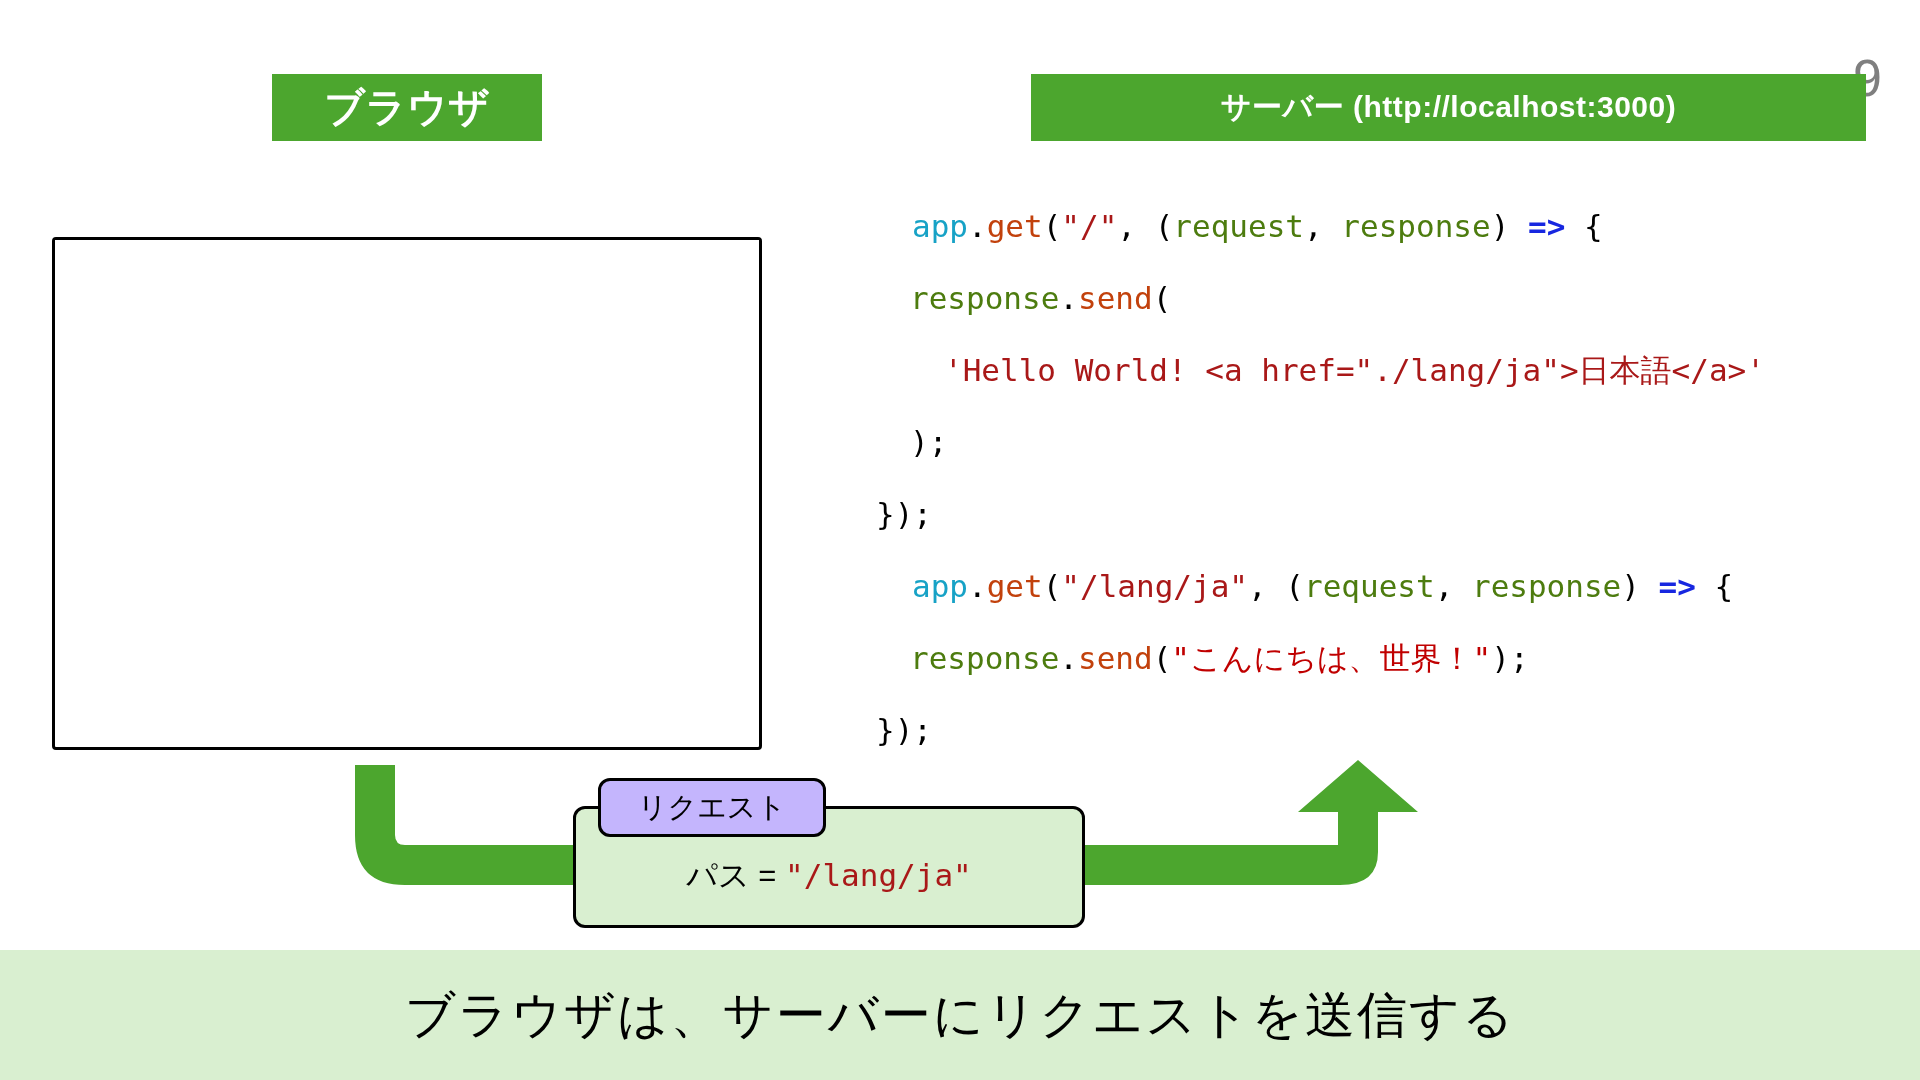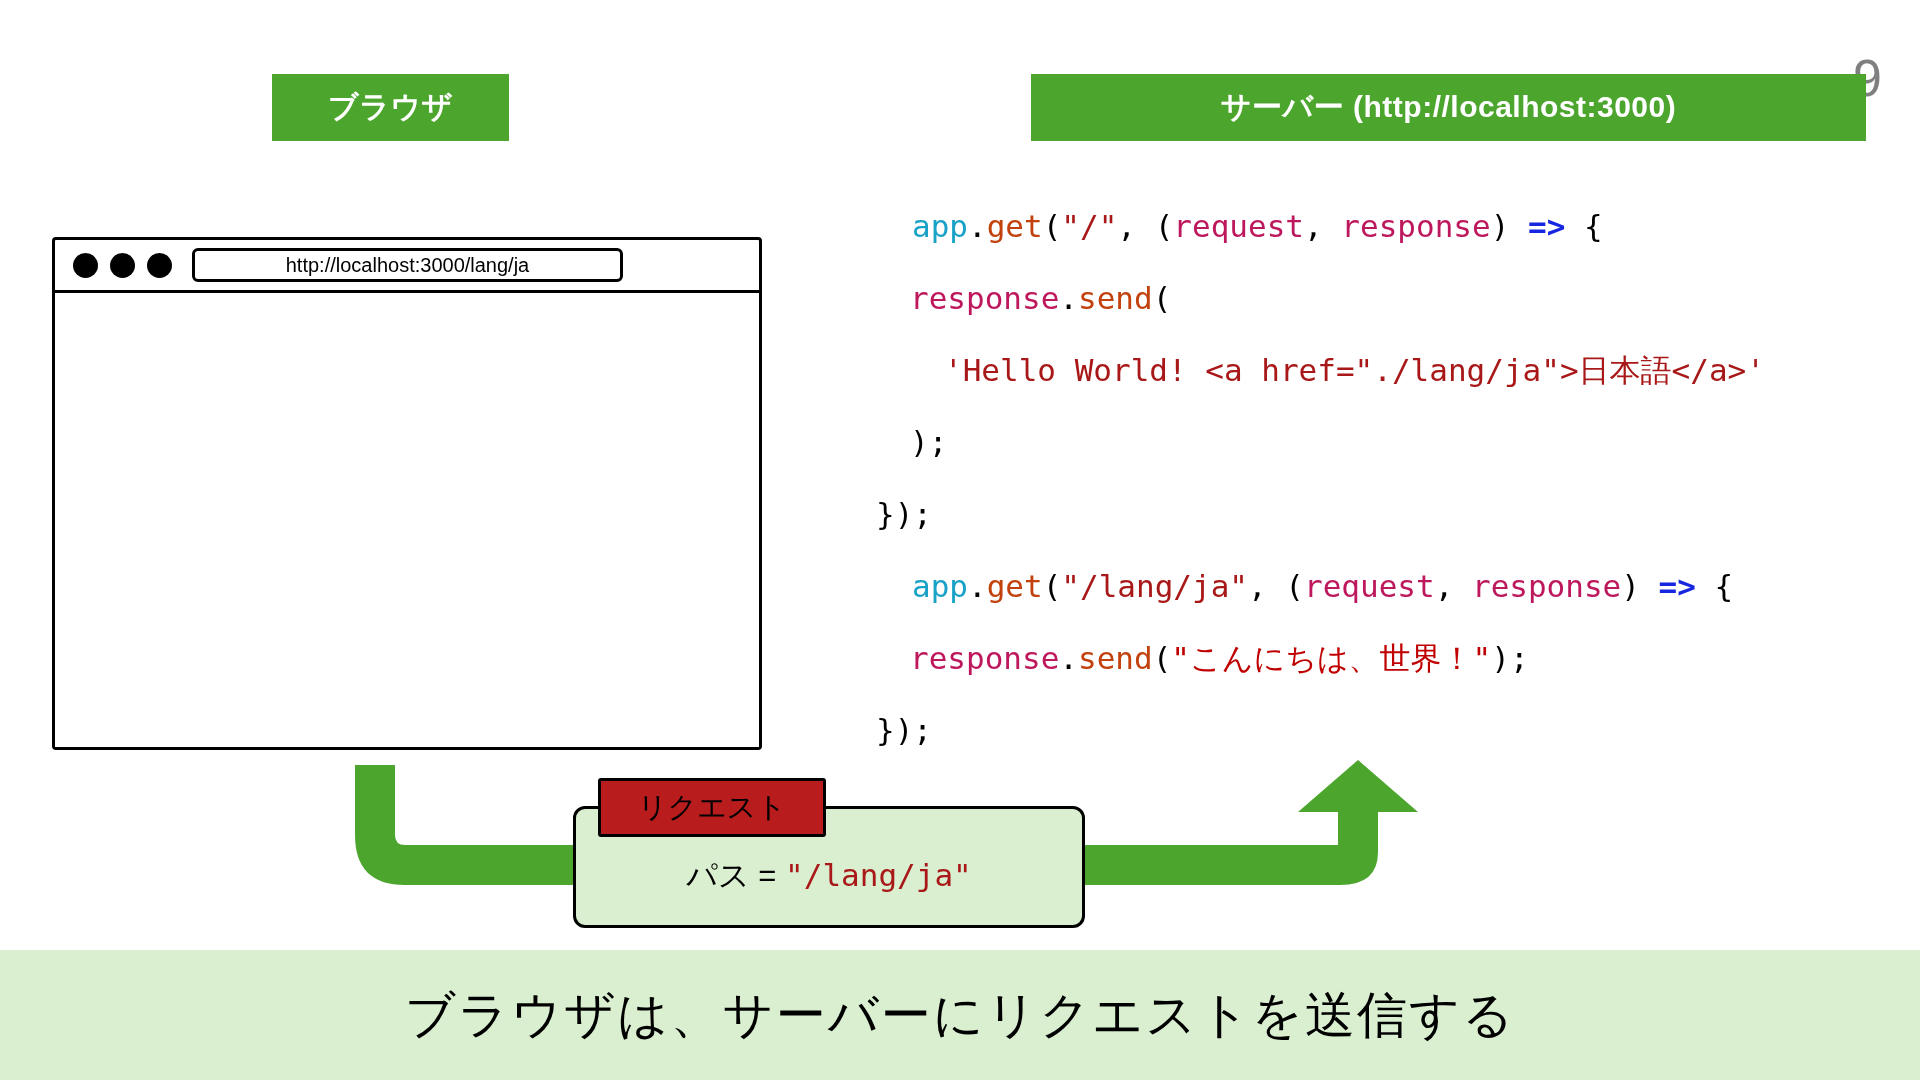--- a/index.html
+++ b/index.html
@@ -35,23 +35,23 @@
     display: flex;
     align-items: center;
     justify-content: center;
     font-family: "Liberation Sans", sans-serif;
     letter-spacing: 0.5px;
     white-space: nowrap;
   }
   #chip-browser {
     left: 272px;
     top: 74px;
-    width: 237px;
+    width: 270px;
     height: 67px;
-    font-size: 30px;
+    font-size: 40px;
   }
   #chip-server {
     left: 1031px;
     top: 74px;
     width: 835px;
     height: 67px;
     font-size: 30px;
   }
 
   
@@ -117,21 +117,21 @@
     font-family: "DejaVu Sans Mono", monospace;
     font-size: 31px;
     line-height: 72px;
     color: #000000;
     white-space: pre;
   }
   .tok-obj   { color: #17A2C6; margin-left: 36px; }
   .tok-prop  { color: #c2410c; }
   .tok-str   { color: #A91818; }
   .tok-str2  { color: #C00000; }
-  .tok-param { color: #be185d; }
+  .tok-param { color: #4d7c0f; }
   .tok-arrow { color: #1727E0; font-weight: bold; }
   .tok-punct { color: #000000; }
 
   
   #request-arrow {
     position: absolute;
     left: 355px;
     top: 760px;
     width: 1070px;
     height: 160px;
@@ -161,23 +161,23 @@
   }
   #request-callout-body .label {
     font-family: Liberation Sans, sans-serif;
   }
   #request-tab {
     position: absolute;
     left: 598px;
     top: 778px;
     width: 228px;
     height: 59px;
-    background: #b91c1c;
-    border: 3px solid #000000;
-    border-radius: 3px;
+    background: #c4b5fd;
+    border: 3px solid #000000;
+    border-radius: 12px;
     box-sizing: border-box;
     display: flex;
     align-items: center;
     justify-content: center;
     z-index: 3;
   }
   #request-tab-label {
     font-size: 29px;
     color: #000000;
     font-family: "Liberation Sans", sans-serif;
@@ -207,30 +207,20 @@
 </head>
 <body>
 
 <div id="page-number">9</div>
 
 <div class="chip" id="chip-browser">ブラウザ</div>
 
 <div class="chip" id="chip-server">サーバー (http://localhost:3000)</div>
 
 <div id="browser-window">
-  <div id="browser-chrome">
-    <div id="browser-dots">
-      <span class="dot"></span>
-      <span class="dot"></span>
-      <span class="dot"></span>
-    </div>
-    <div id="url-bar">
-      <span id="url-text">http://localhost:3000/lang/ja</span>
-    </div>
-  </div>
   <div id="browser-viewport"></div>
 </div>
 
 <div id="code-block"><div style="padding-left: 0px;"><span class="tok-obj">app</span><span class="tok-punct">.</span><span class="tok-prop">get</span><span class="tok-punct">(</span><span class="tok-str">"/"</span><span class="tok-punct">, (</span><span class="tok-param">request</span><span class="tok-punct">, </span><span class="tok-param">response</span><span class="tok-punct">) </span><span class="tok-arrow">=&gt;</span><span class="tok-punct"> {</span></div><div style="padding-left: 34px;"><span class="tok-param">response</span><span class="tok-punct">.</span><span class="tok-prop">send</span><span class="tok-punct">(</span></div><div style="padding-left: 68px;"><span class="tok-str">'Hello World! &lt;a href="./lang/ja"&gt;日本語&lt;/a&gt;'</span></div><div style="padding-left: 34px;"><span class="tok-punct">);</span></div><div style="padding-left: 0px;"><span class="tok-punct">});</span></div><div style="padding-left: 0px;"><span class="tok-obj">app</span><span class="tok-punct">.</span><span class="tok-prop">get</span><span class="tok-punct">(</span><span class="tok-str">"/lang/ja"</span><span class="tok-punct">, (</span><span class="tok-param">request</span><span class="tok-punct">, </span><span class="tok-param">response</span><span class="tok-punct">) </span><span class="tok-arrow">=&gt;</span><span class="tok-punct"> {</span></div><div style="padding-left: 34px;"><span class="tok-param">response</span><span class="tok-punct">.</span><span class="tok-prop">send</span><span class="tok-punct">(</span><span class="tok-str2">"こんにちは、世界！"</span><span class="tok-punct">);</span></div><div style="padding-left: 0px;"><span class="tok-punct">});</span></div></div>
 
 <svg id="request-arrow" viewBox="0 0 1070 160">
   <path d="M 0,5
            L 0,75
            Q 0,125 50,125
            L 985,125

